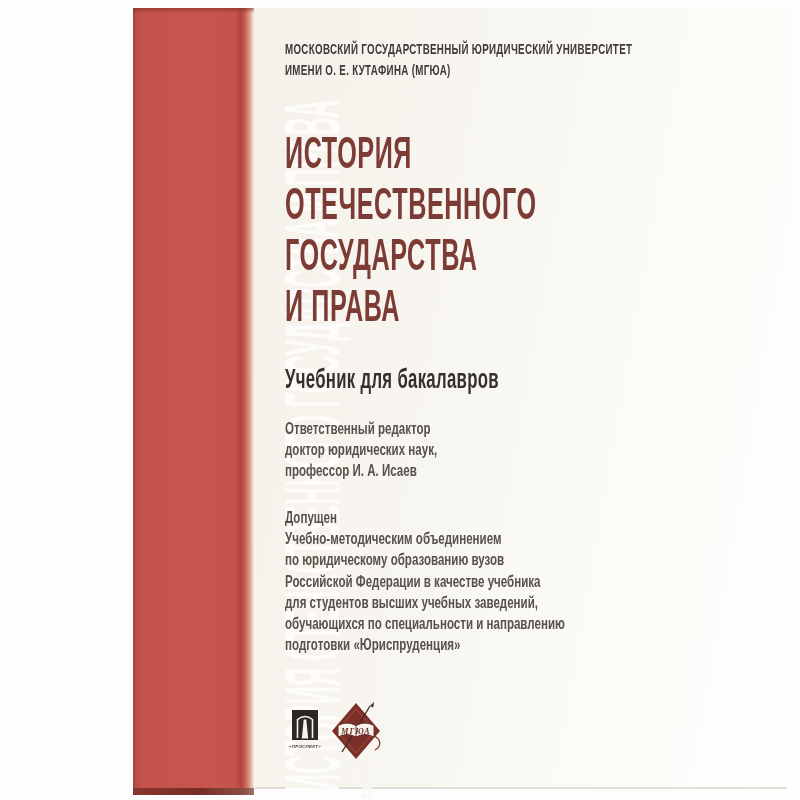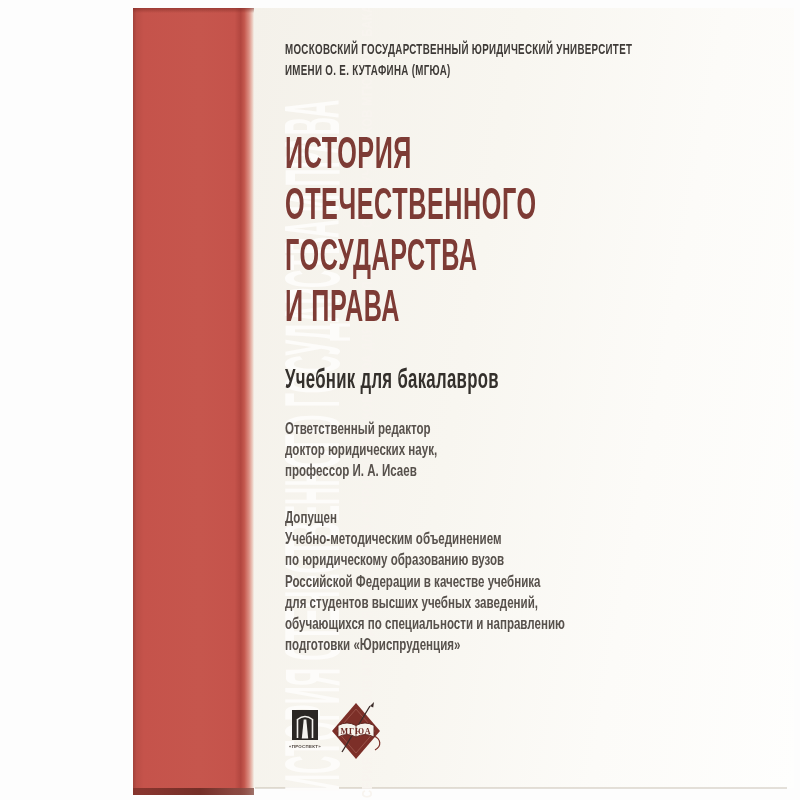--- a/index.html
+++ b/index.html
@@ -35,21 +35,21 @@
   .title{top:127px;font-size:45px;line-height:51px;font-weight:700;color:#7d3b35;
     letter-spacing:1px;transform:scaleX(0.56);}
   .subtitle{top:364px;font-size:27px;line-height:30px;font-weight:700;color:#34302c;
     letter-spacing:0.5px;transform:scaleX(0.62);}
   .editor{top:418px;font-size:16.5px;line-height:21px;font-weight:700;color:#57514c;
     transform:scaleX(0.70);}
   .approval{top:507px;font-size:16.5px;line-height:21.2px;font-weight:700;color:#57514c;
     transform:scaleX(0.70);}
 
   
-  .logo{position:absolute;}
+  .logo{position:absolute;font-style:italic;}
   .logo-prospekt{left:288px;top:709px;}
   .logo-mgua{left:328px;top:700px;}
 </style>
 </head>
 <body>
 
 <div class="stage">
 
   <div class="cover-tint"></div>
   <div class="cover-edge"></div>

